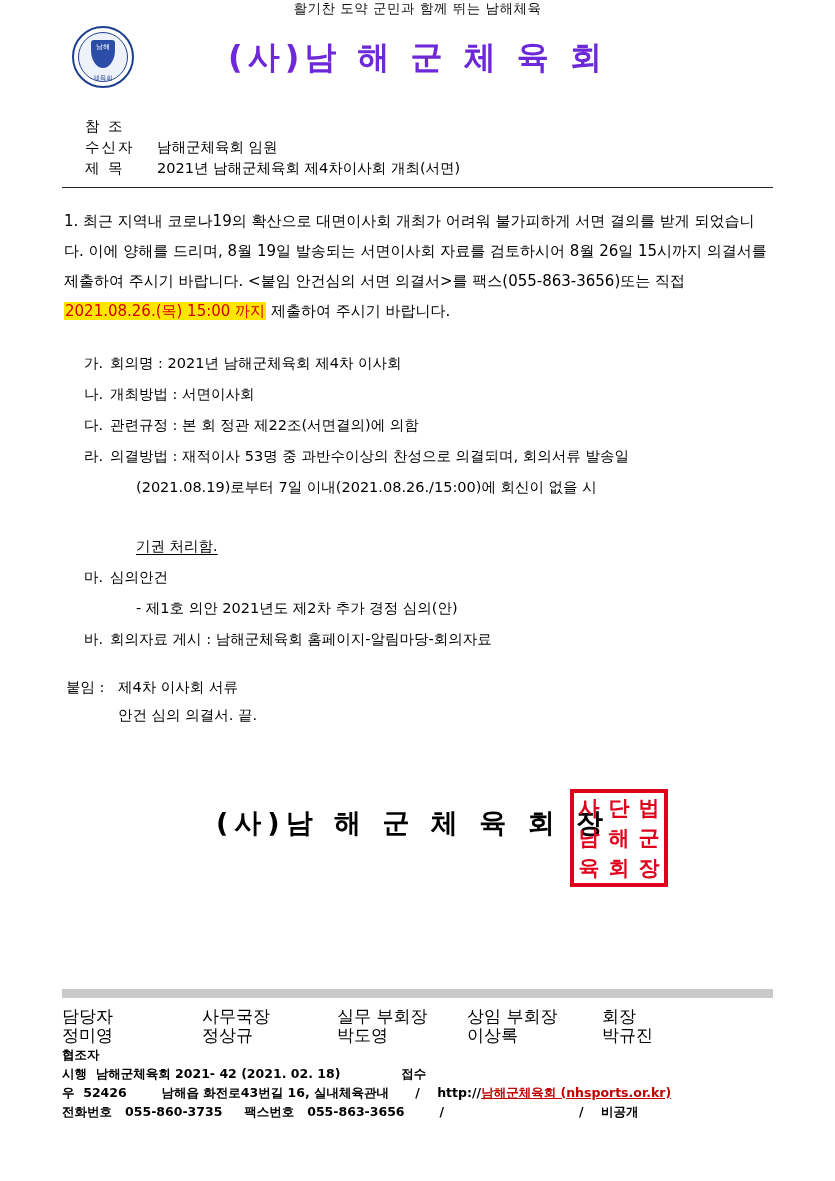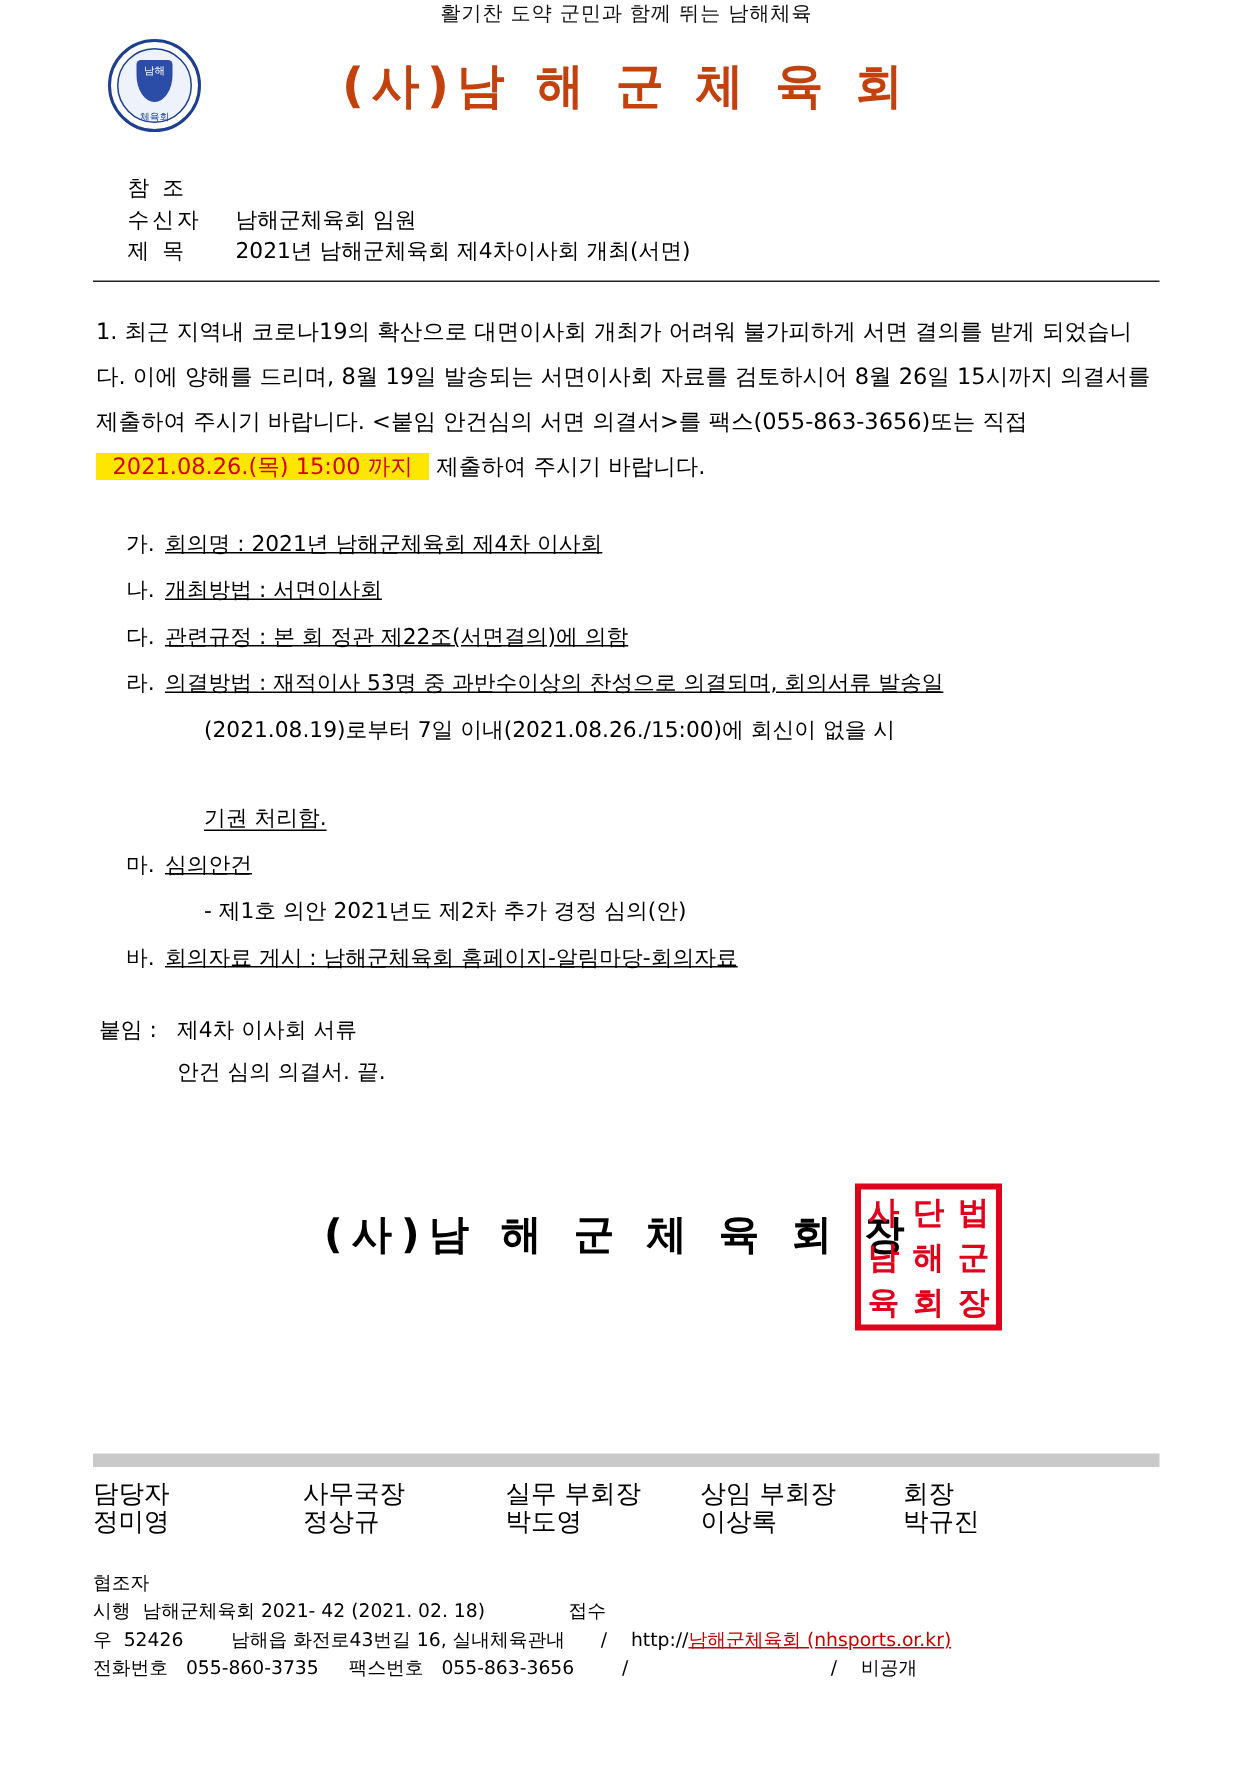--- a/index.html
+++ b/index.html
@@ -74,21 +74,21 @@
     font-size: 6.5px;
     color: #1e3f8f;
   }
   .org-title {
     text-align: center;
     font-size: 32px;
     font-weight: 700;
     letter-spacing: 5px;
     font-family: "DejaVu Sans", "Liberation Sans", sans-serif;
     padding-top: 4px;
-    color: #c2410c;
+    color: #6d28d9;
   }
 
   
   .meta {
     margin-top: 22px;
     font-size: 14.5px;
     line-height: 21px;
     padding-left: 23px;
   }
   .meta-row { display: flex; }
@@ -109,31 +109,31 @@
   .body-text {
     margin-top: 18px;
     font-size: 15px;
     line-height: 30px;
     padding-left: 2px;
   }
   .para { margin-bottom: 22px; }
   .hl {
     background: #ffe600;
     color: #d40000;
-    padding: 0 11px;
+    padding: 0 1px;
   }
   .list {
     margin-top: 2px;
     padding-left: 20px;
     font-size: 14.5px;
     line-height: 31px;
   }
   .list-item { display: flex; }
   .li-mark { width: 26px; flex: 0 0 auto; }
-  .li-body { flex: 1 1 auto; text-decoration: underline; }
+  .li-body { flex: 1 1 auto; }
   .li-sub { padding-left: 52px; }
   .li-sub2 { padding-left: 52px; margin-top: 28px; }
   .underline { text-decoration: underline; text-underline-offset: 3px; }
   .attach {
     margin-top: 18px;
     padding-left: 2px;
     font-size: 14.5px;
     line-height: 28px;
   }
   .attach-line2 { padding-left: 52px; }
@@ -189,23 +189,24 @@
     line-height: 19px;
   }
   .roles span, .names span { display: block; }
   .col1 { width: 140px; }
   .col2 { width: 135px; }
   .col3 { width: 130px; }
   .col4 { width: 135px; }
   .col5 { width: 120px; }
 
   .footer-info {
-    margin-top: 20px;
+    margin-top: 0;
     font-size: 12.5px;
     line-height: 19px;
+    font-weight: bold;
   }
   .fi-row { white-space: pre; }
   .link { color: #c00000; text-decoration: underline; }
   .sp { display: inline-block; }
 </style>
 </head>
 <body>
 
 <div class="page">
 

